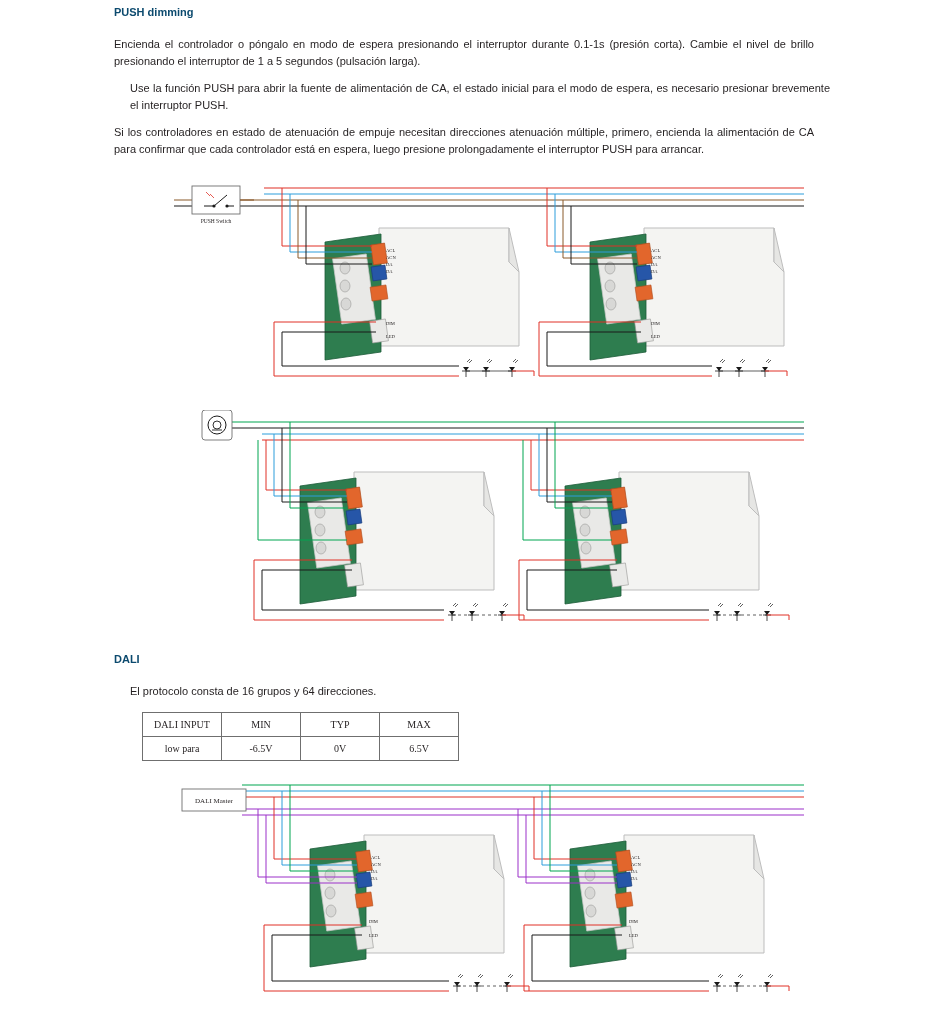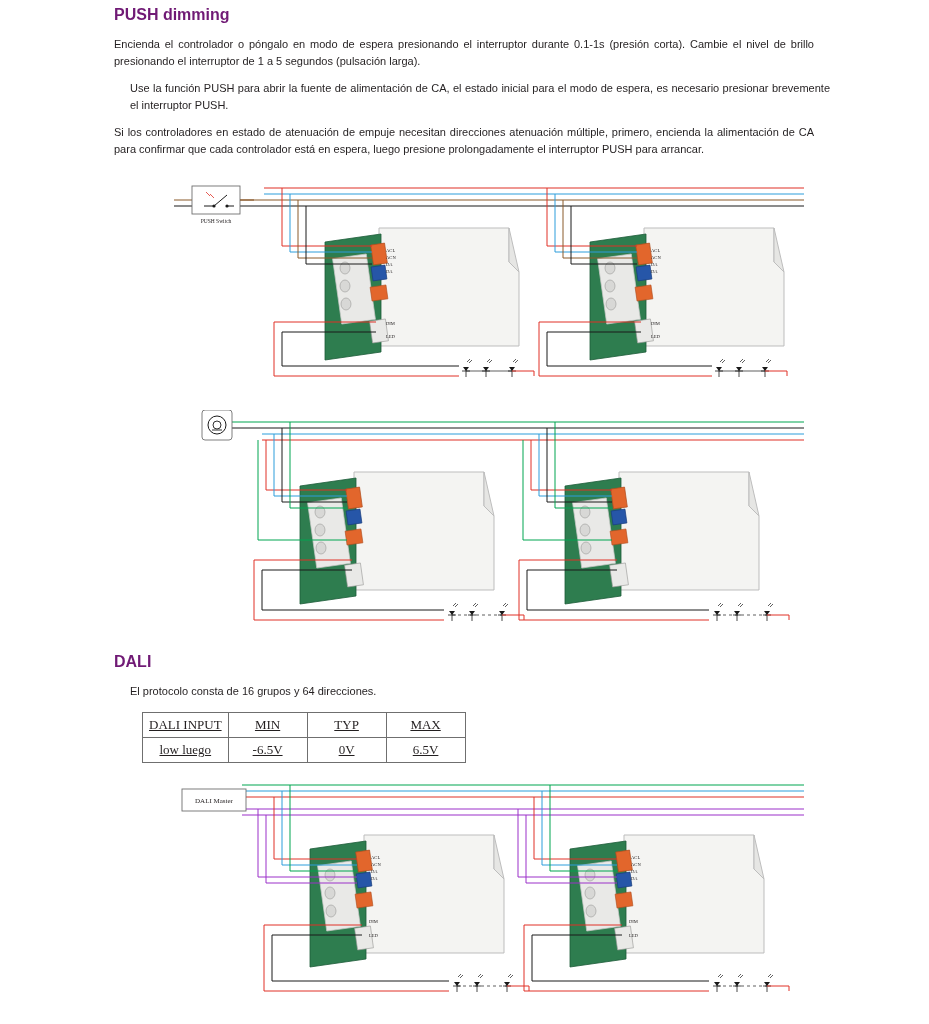--- a/index.html
+++ b/index.html
@@ -22,23 +22,23 @@
     box-sizing: border-box;
     padding: 0;
   }
   .content {
     position: absolute;
     left: 114px;
     top: 0;
     width: 700px;
   }
   h2.section-title {
-    font-size: 16px;
+    font-size: 11px;
     font-weight: bold;
-    color: #701a75;
+    color: #0c4a6e;
     margin: 0;
     padding: 0;
   }
   .title-push { position: absolute; left: 0; top: 6px; }
   .title-dali { position: absolute; left: 0; top: 653px; text-align: right; }
 
   p.para {
     position: absolute;
     font-size: 11px;
     line-height: 16.5px;
@@ -61,23 +61,22 @@
   .d3 { top: 775px; width: 700px; height: 245px; text-decoration: underline; }
 
   svg { display: block; }
 
   
   .dali-table {
     position: absolute;
     left: 28px;
     top: 712px;
     border-collapse: collapse;
-    font-size: 13px;
+    font-size: 10px;
     font-family: "Liberation Serif", serif;
-    text-decoration: underline;
   }
   .dali-table td, .dali-table th {
     border: 1px solid #6f6f6f;
     padding: 4px 6px;
     text-align: center;
     font-weight: normal;
     color: #231f20;
     min-width: 66px;
     height: 15px;
   }
@@ -290,21 +289,21 @@
       <thead>
         <tr>
           <th class="rowhead">DALI INPUT</th>
           <th>MIN</th>
           <th>TYP</th>
           <th>MAX</th>
         </tr>
       </thead>
       <tbody>
         <tr>
-          <td class="rowhead">low luego</td>
+          <td class="rowhead">low para</td>
           <td>-6.5V</td>
           <td>0V</td>
           <td>6.5V</td>
         </tr>
       </tbody>
     </table>
 
     <div class="diagram d3">
       <svg width="700" height="245" viewBox="0 0 700 245" xmlns="http://www.w3.org/2000/svg">
         <defs>

